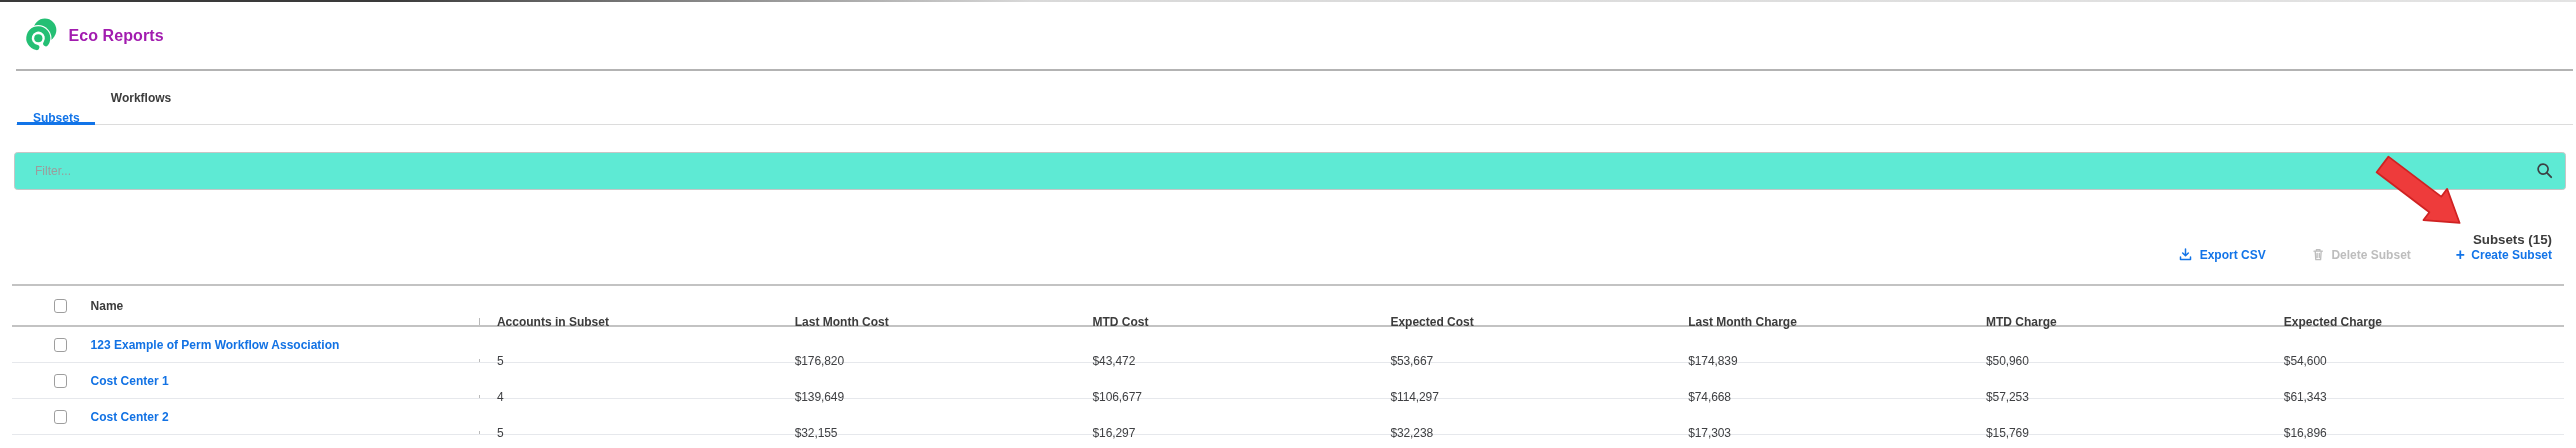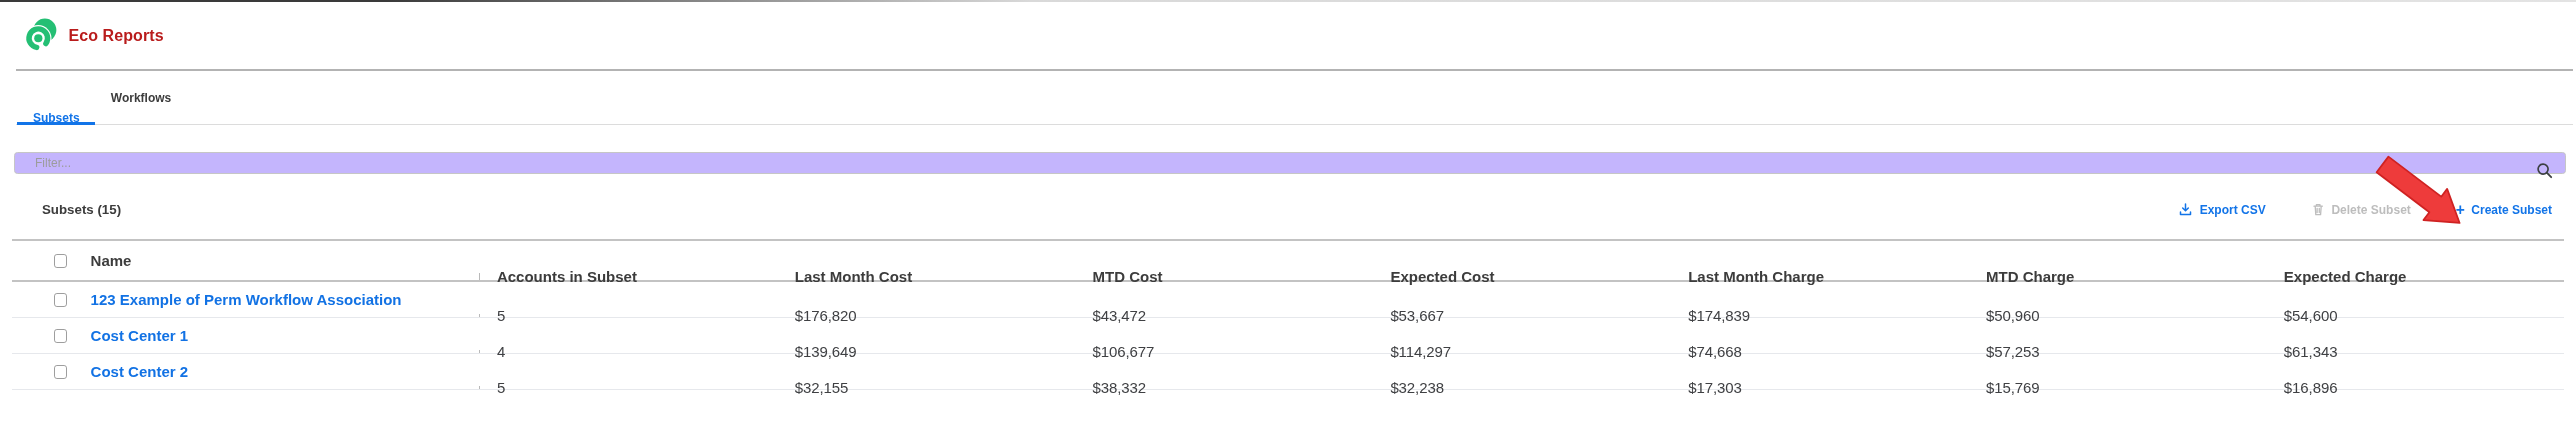--- a/index.html
+++ b/index.html
@@ -7,49 +7,49 @@
   body {
     width:2576px; height:448px; position:relative; overflow:hidden;
     font-family:"Liberation Sans", sans-serif; color:#3b3b3b;
   }
   .top-line { position:absolute; top:0; left:0; width:100%; height:2.3px;
     background:linear-gradient(to right,#3a3a3a 0%,#3a3a3a 15%,#d9d9d9 40%,#e3e3e3 100%); }
 
   
   .app-header { display:flex; align-items:center; height:69px; padding-left:23px; padding-top:2.3px; }
   .logo { width:35px; height:35px; margin-right:10.4px; flex:0 0 auto; }
-  .app-title { font-size:16px; font-weight:700; color:#b91c1c; letter-spacing:0.1px; }
+  .app-title { font-size:16px; font-weight:700; color:#a21caf; letter-spacing:0.1px; }
   .header-divider { height:2.3px; background:#b3b3b3; margin:0 3.5px 0 16px; }
 
   
   .tabs { position:relative; height:54px; display:flex; align-items:stretch; padding-left:17.3px; }
   .tabs::after { content:""; position:absolute; left:16px; right:3.5px; bottom:0; height:1.7px; background:#dcdcdc; }
   .tab { position:relative; display:flex; align-items:center; padding:0 15.6px; font-size:12px; font-weight:700;
          color:#3c3c3c; cursor:pointer; z-index:1; }
   .tab.active { color:#1274e8;margin-top:40px; }
   .tab.active::after { content:""; position:absolute; left:0; right:0; bottom:0; height:2.9px; background:#1274e8; }
 
   
   .filter-wrap { position:relative; margin:26.6px 9.8px 0 14.4px; }
-  .filter-input { width:100%; height:22px; border:1.2px solid #c6c6c6; border-radius:3.5px;
-    padding:0 40px 0 19.6px; font-family:inherit; font-size:12px; color:#555; outline:none; background:#c4b5fd; }
+  .filter-input { width:100%; height:38px; border:1.2px solid #c6c6c6; border-radius:3.5px;
+    padding:0 40px 0 19.6px; font-family:inherit; font-size:12px; color:#555; outline:none; background:#5eead4; }
   .filter-input::placeholder { color:#9c9c9c; }
   .search-icon { position:absolute; right:12.7px; top:9.2px; width:18.5px; height:18.5px; }
 
   
-  .section-row { display:flex; justify-content:space-between; align-items:flex-end; margin:28px 24px 0 42px; }
+  .section-row { display:flex; justify-content:space-between; align-items:flex-end; margin:42px 24px 0 42px;flex-direction:column; }
   .section-title { font-size:13.3px; font-weight:700; color:#3c3c3c; }
   .actions { display:flex; align-items:center; gap:45px; }
   .action-btn { display:flex; align-items:center; gap:6.4px; background:none; border:none; cursor:pointer;
     font-family:inherit; font-size:12px; font-weight:700; color:#1274e8; }
   .action-btn .plus { font-size:15.6px; font-weight:600; line-height:1; }
   .action-btn.disabled { color:#bdbdbd; cursor:default; }
 
   
-  .subset-table { margin:22px 11.6px 0 11.6px; font-size:15px; }
+  .subset-table { margin:22px 11.6px 0 11.6px; font-size:12px; }
   .thead { display:flex; align-items:stretch; height:43px; border-top:2.3px solid #c3c3c3;
            border-bottom:2.3px solid #c3c3c3; font-weight:700; color:#3c3c3c; }
   .trow { display:flex; align-items:stretch; height:36px; border-bottom:1.2px solid #e6e8ec; }
   .cell-check { width:79px; padding-left:42px; display:flex; align-items:center; flex:0 0 auto; }
   .col-name { width:388px; display:flex; align-items:center; flex:0 0 auto; }
   .col-val { flex:1 1 0; display:flex; align-items:center; padding-left:17.3px; position:relative; min-width:0;margin-top:32px; }
   .col-val.first { border-left:1.7px solid #b9b9b9; }
   .thead .col-val:not(.first)::before { content:""; position:absolute; left:0; top:8px; bottom:8px;
     width:1.2px; background:#d4d4d4; }
   .thead .col-val.last::after { content:""; position:absolute; right:0; top:8px; bottom:8px;
@@ -199,21 +199,21 @@
     <div class="col-name">
         <a class="name-link">Cost Center 2</a>
       </div>
     <div class="col-val first">
         <span class="num">5</span>
       </div>
     <div class="col-val">
         <span class="num">$32,155</span>
       </div>
     <div class="col-val">
-        <span class="num">$38,332</span>
+        <span class="num">$16,297</span>
       </div>
     <div class="col-val">
         <span class="num">$32,238</span>
       </div>
     <div class="col-val">
         <span class="num">$17,303</span>
       </div>
     <div class="col-val">
         <span class="num">$15,769</span>
       </div>

